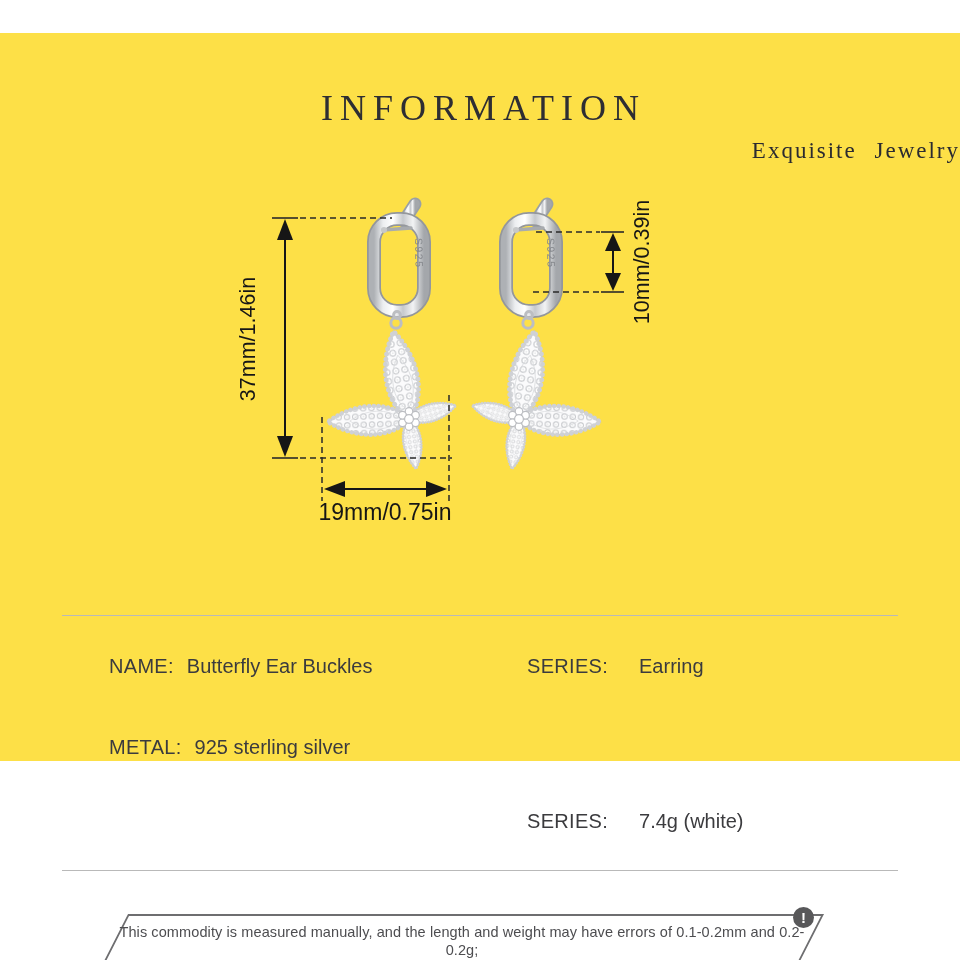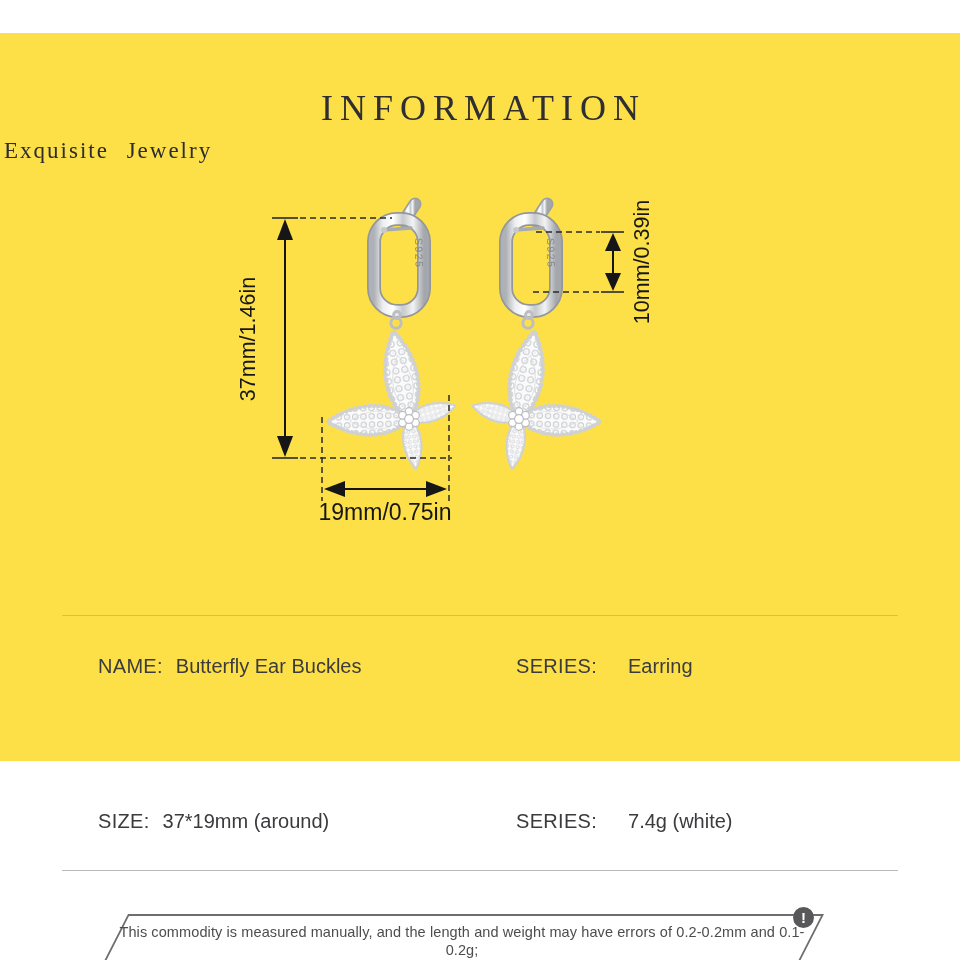--- a/index.html
+++ b/index.html
@@ -11,23 +11,23 @@
   
   .title {
     position: absolute; left: 0; top: 54px; width: 960px;
     text-align: center;
     font-family: "Liberation Serif", "DejaVu Serif", serif;
     font-size: 36px; letter-spacing: 7px; padding-left: 7px;
     color: #2e2e33; font-weight: 500;
   }
   .subtitle {
     position: absolute; left: 0; top: 105px; width: 960px;
-    text-align: left;
+    text-align: right;
     font-family: "Liberation Serif", "DejaVu Serif", serif;
-    font-size: 23px; letter-spacing: 2px; word-spacing: 10px; padding-left: 4px;
+    font-size: 23px; letter-spacing: 2px; word-spacing: 10px; padding-left: 14px;
     color: #2b2b30;
   }
 
   
   .diagram-svg { position: absolute; left: 0; top: 140px; width: 960px; height: 380px; }
 
   .hoop-edge   { fill: none; stroke: #94979c; stroke-width: 14; }
   .hoop-face   { fill: none; stroke: url(#silver); stroke-width: 10.5; }
   .clasp-edge  { stroke: #9aa0a5; stroke-width: 13; stroke-linecap: round; fill: none; }
   .clasp-face  { stroke: url(#silver); stroke-width: 9.5; stroke-linecap: round; fill: none; }
@@ -48,21 +48,21 @@
     font-family: "Liberation Sans", sans-serif;
     font-size: 21.5px; fill: #161616; font-weight: 500;
   }
   .dim-label-h { font-size: 23px; }
 
   
   .spec-table {
     position: absolute; left: 62px; top: 582px; width: 836px; height: 256px;
     border-top: 1px solid #b9b9b9; border-bottom: 1px solid #b9b9b9;
   }
-  .spec-row { position: absolute; left: 1px; width: 836px; height: 28px; }
+  .spec-row { position: absolute; left: 12px; width: 836px; height: 28px; }
   .spec-row.r0 { top: 36px; }
   .spec-row.r1 { top: 117px; }
   .spec-row.r2 { top: 191px; }
   .spec-cell { position: absolute; top: 0; white-space: nowrap; font-size: 20px; color: #3b3b3e; line-height: 28px; }
   .spec-cell.left  { left: 35px; }
   .spec-cell.right { left: 453px; text-align: right; }
   .spec-label { letter-spacing: 0.3px; }
   .spec-value { margin-left: 13px; }
   .spec-cell.right .spec-value { margin-left: 31px; }
 
@@ -206,32 +206,32 @@
   <div class="spec-table">
     <div class="spec-row r0">
       <div class="spec-cell left">
         <span class="spec-label">NAME:</span><span class="spec-value">Butterfly Ear Buckles</span>
       </div>
       <div class="spec-cell right">
         <span class="spec-label">SERIES:</span><span class="spec-value">Earring</span>
       </div>
     </div>
     <div class="spec-row r1">
+      <div class="spec-cell left">
+        <span class="spec-label">METAL:</span><span class="spec-value">925 sterling silver</span>
+      </div>
     </div>
     <div class="spec-row r2">
-      <div class="spec-cell left">
-        <span class="spec-label">SIZE:</span><span class="spec-value">37*19mm (around)</span>
-      </div>
       <div class="spec-cell right">
         <span class="spec-label">SERIES:</span><span class="spec-value">7.4g (white)</span>
       </div>
     </div>
   </div>
 
   <div class="banner">
     <div class="banner-shape"></div>
     <div class="banner-text">
-      <div>This commodity is measured manually, and the length and weight may have errors of 0.2-0.2mm and 0.1-0.2g;</div>
+      <div>This commodity is measured manually, and the length and weight may have errors of 0.1-0.2mm and 0.2-0.2g;</div>
     </div>
     <div class="alert-icon">!</div>
   </div>
 
 </div>
 
 </body></html>

